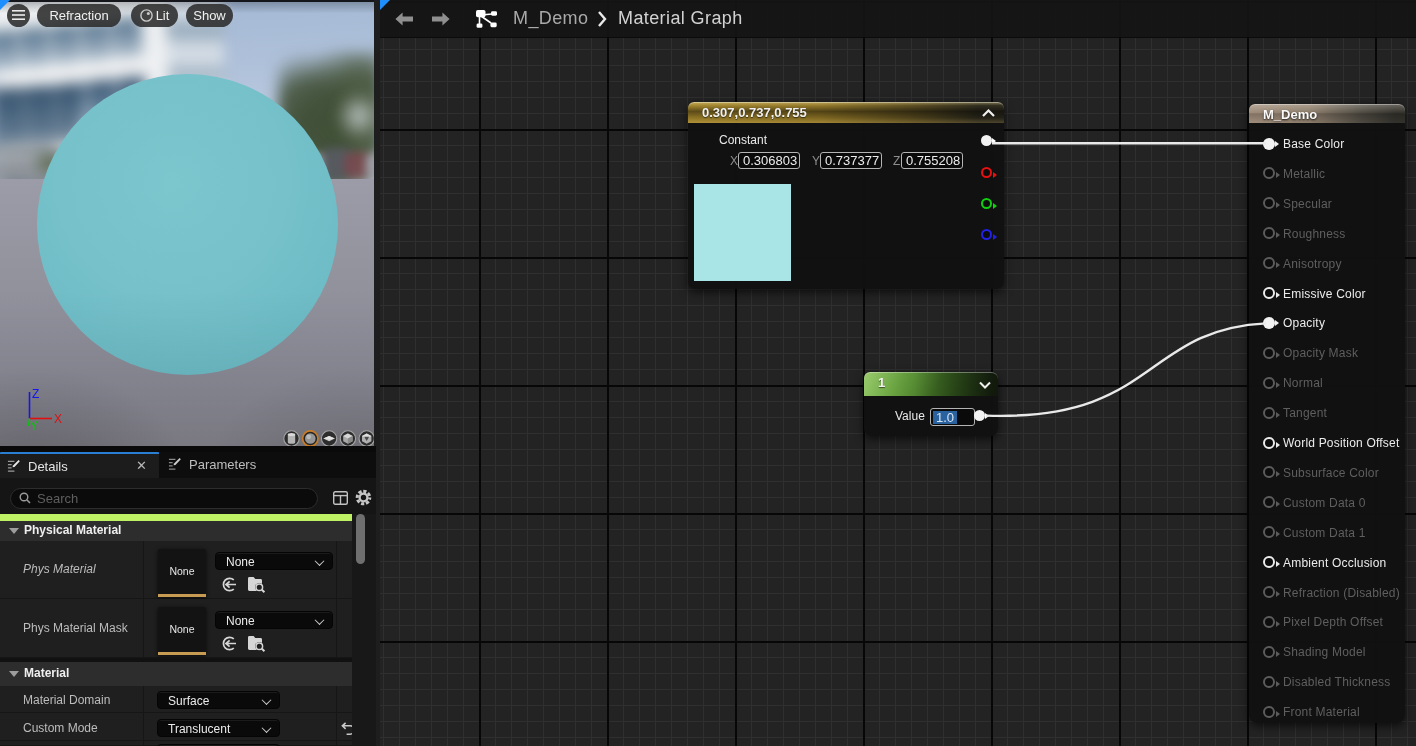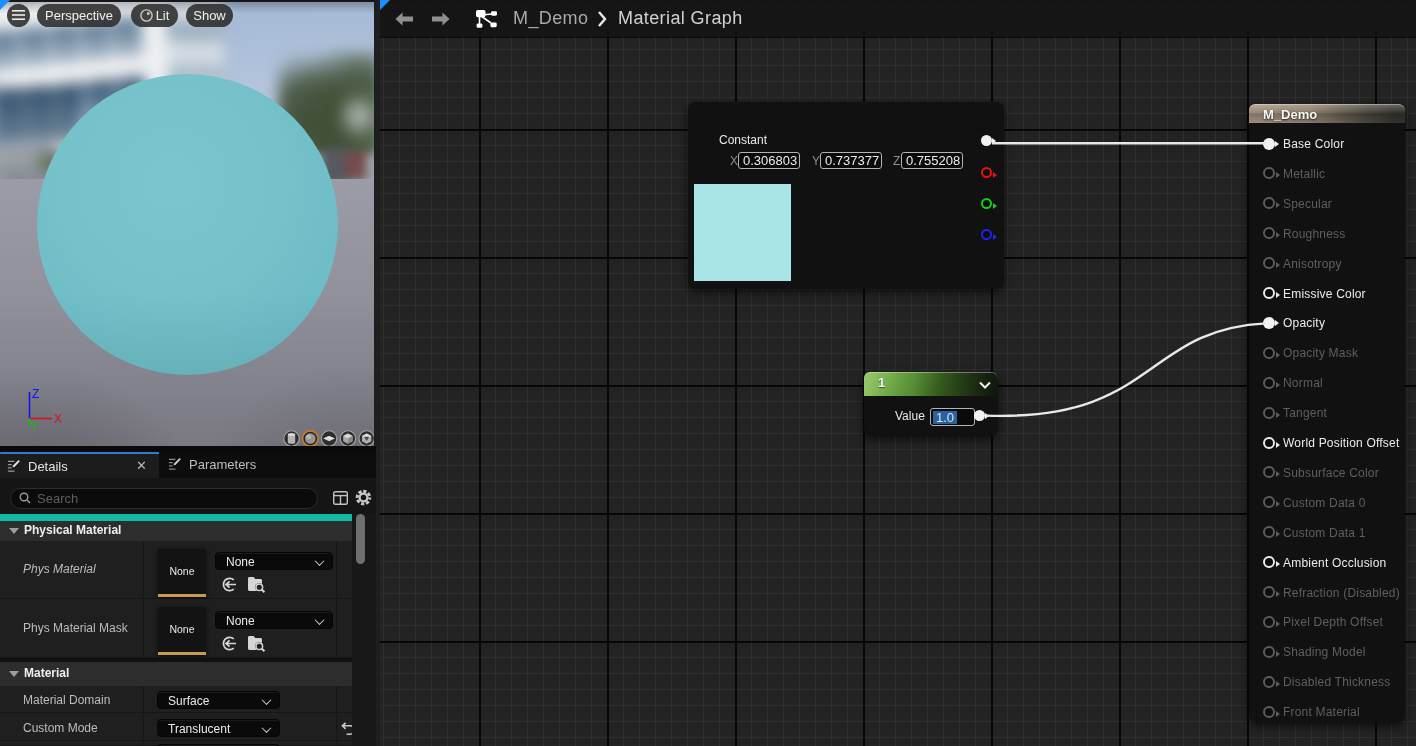--- a/index.html
+++ b/index.html
@@ -138,21 +138,21 @@
       <text x="12" y="46" fill="#10c010" font-size="12" font-family="Liberation Sans">Y</text>
     </svg>
 
     <div class="vp-btn" style="left:7px; width:23px; border-radius:50%;">
       <svg width="13" height="11" viewBox="0 0 13 11" style="margin-top:6px;">
         <rect x="0" y="0" width="13" height="1.6" fill="#ececec"></rect>
         <rect x="0" y="4.2" width="13" height="1.6" fill="#ececec"></rect>
         <rect x="0" y="8.4" width="13" height="1.6" fill="#ececec"></rect>
       </svg>
     </div>
-    <div class="vp-btn" style="left:37px; width:84px;">Perspective</div>
+    <div class="vp-btn" style="left:37px; width:84px;">Refraction</div>
     <div class="vp-btn" style="left:131px; width:47px;">
       <svg width="13" height="13" viewBox="0 0 13 13" style="vertical-align:-2px;margin-right:3px;">
         <circle cx="6.5" cy="6.5" r="5.6" fill="none" stroke="#c9c9c9" stroke-width="1.4"></circle>
         <circle cx="8.3" cy="4.5" r="1.5" fill="#c9c9c9"></circle>
       </svg>Lit</div>
     <div class="vp-btn" style="left:186px; width:47px;">Show</div>
     <div class="corner-tri"></div>
 
     <svg style="position:absolute;left:283px;top:430px;" width="93" height="17" viewBox="0 0 93 17">
       <g>
@@ -218,21 +218,21 @@
       </div>
       <div style="position:absolute;left:160px;top:0;width:130px;height:26px;">
         <svg width="13" height="13" viewBox="0 0 14 14" style="position:absolute;left:8px;top:5px;">
           <path d="M1 2.5 h7 M1 6 h4 M1 9.5 h4 M1 13 h7" stroke="#8a8a8a" stroke-width="1.5"></path>
           <path d="M12.5 1 L13.8 2.3 L8 8.5 L6 9 L6.5 7 Z" fill="#cdcdcd"></path>
         </svg>
         <span style="position:absolute;left:29px;top:5px;font-size:13px;color:#bdbdbd;">Parameters</span>
       </div>
     </div>
 
-    <div style="position:absolute;left:0;top:68px;width:376px;height:232px;background:#14b8a6;">
+    <div style="position:absolute;left:0;top:68px;width:376px;height:232px;background:#bef264;">
 
       <div style="position:absolute;left:0;top:7px;width:376px;height:20px;background:#2d2d2d;">
         <span style="position:absolute;left:9px;top:7px;width:0;height:0;border-left:5px solid transparent;border-right:5px solid transparent;border-top:6px solid #9d9d9d;"></span>
         <span style="position:absolute;left:24px;top:2px;font-size:12px;font-weight:bold;color:#efefef;">Physical Material</span>
       </div>
 
       <div class="drow" style="position:absolute;left:0;top:27px;width:376px;height:58px;">
         <span class="dlabel" style="top:21px;font-style:italic;">Phys Material</span>
         <div class="thumb" style="top:8px;">
             <span>None</span>
@@ -320,20 +320,28 @@
         <div class="gl gl3"></div>
         <div class="gl gl4"></div>
       </div>
 
     <svg id="wires" style="position:absolute;left:0;top:0;z-index:20;" width="1036" height="746" viewBox="0 0 1036 746">
       <path d="M 612 143.2 L 886 143.2" stroke="#e9e9e9" stroke-width="2.4" fill="none"></path>
       <path d="M 606 415.6 C 776.6 421.5 762.8 329.5 886 323.4" stroke="#e9e9e9" stroke-width="2.4" fill="none"></path>
     </svg>
 
     <div class="node" id="nconst" style="left:308px;top:102px;width:316px;height:187px;">
+      <div class="nhead" style="height:21px;background:
+        linear-gradient(to bottom, rgba(255,235,160,0.42) 0%, rgba(255,235,160,0.05) 17%, rgba(0,0,0,0.42) 45%, rgba(0,0,0,0.12) 75%, rgba(255,215,120,0.18) 100%),
+        linear-gradient(to right, #a0832a 0%, #8d7325 42%, #584a1e 70%, #27251a 92%);">
+        <span class="ntitle" style="color:#f0f0f0;">0.307,0.737,0.755</span>
+        <svg width="13" height="8" viewBox="0 0 13 8" style="position:absolute;right:9px;top:7px;">
+          <path d="M1 7 L6.5 1.5 L12 7" fill="none" stroke="#efefef" stroke-width="2.2"></path>
+        </svg>
+      </div>
       <div style="position:absolute;left:31px;top:31px;font-size:12px;color:#e9e9e9;">Constant</div>
       <span class="xyz" style="left:42px;">X</span>
       <div class="nbox" style="left:50px;width:62px;">
           <span>0.306803</span>
         </div>
       <span class="xyz" style="left:124px;">Y</span>
       <div class="nbox" style="left:132px;width:62px;">
           <span>0.737377</span>
         </div>
       <span class="xyz" style="left:205px;">Z</span>

